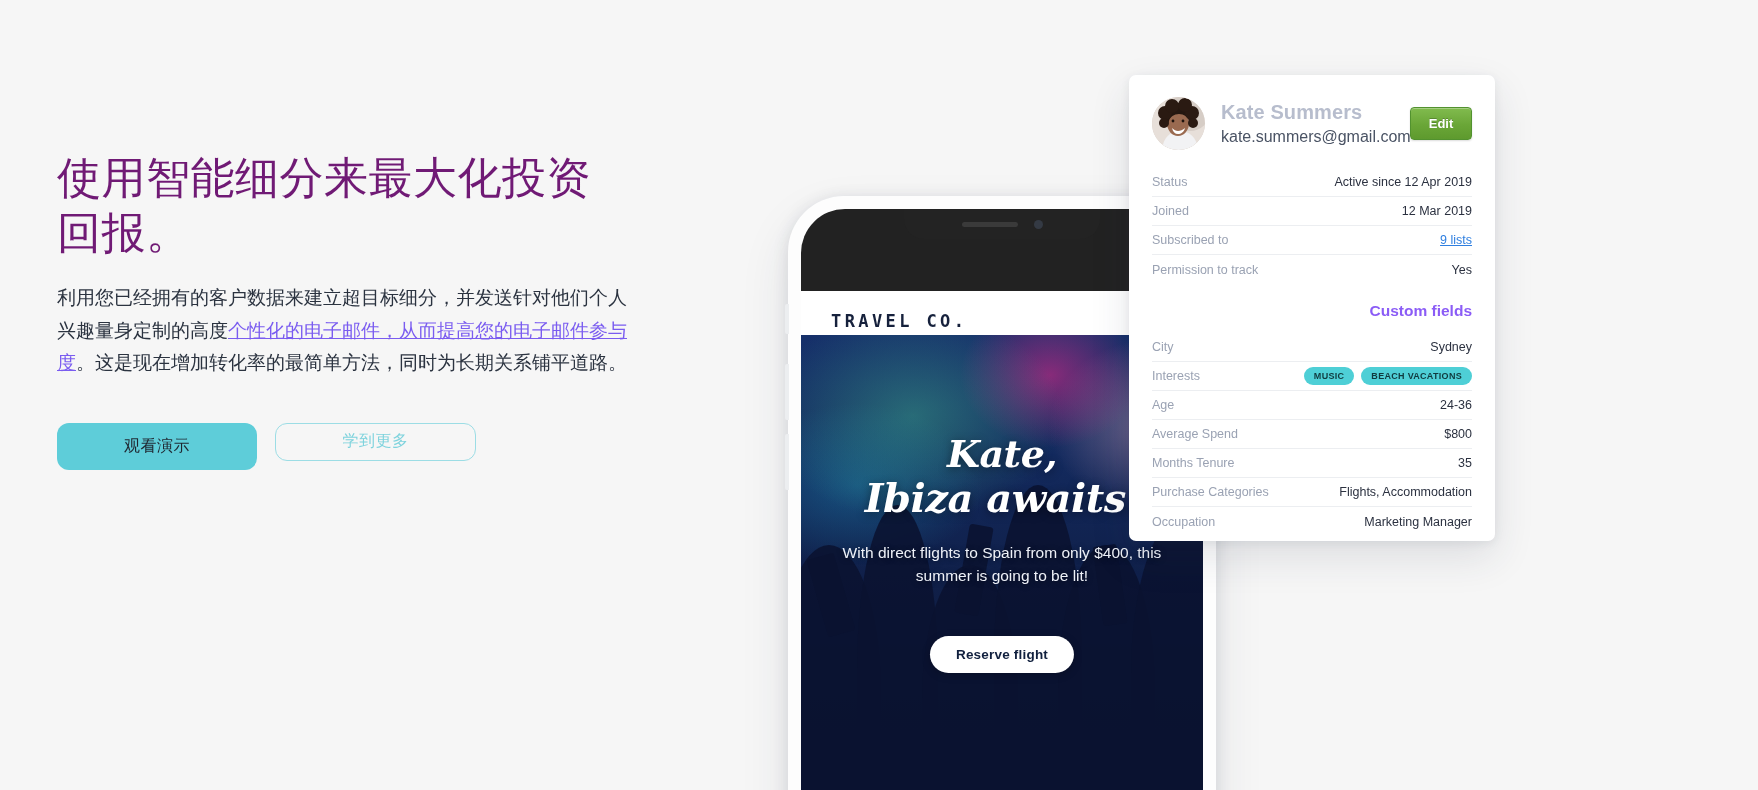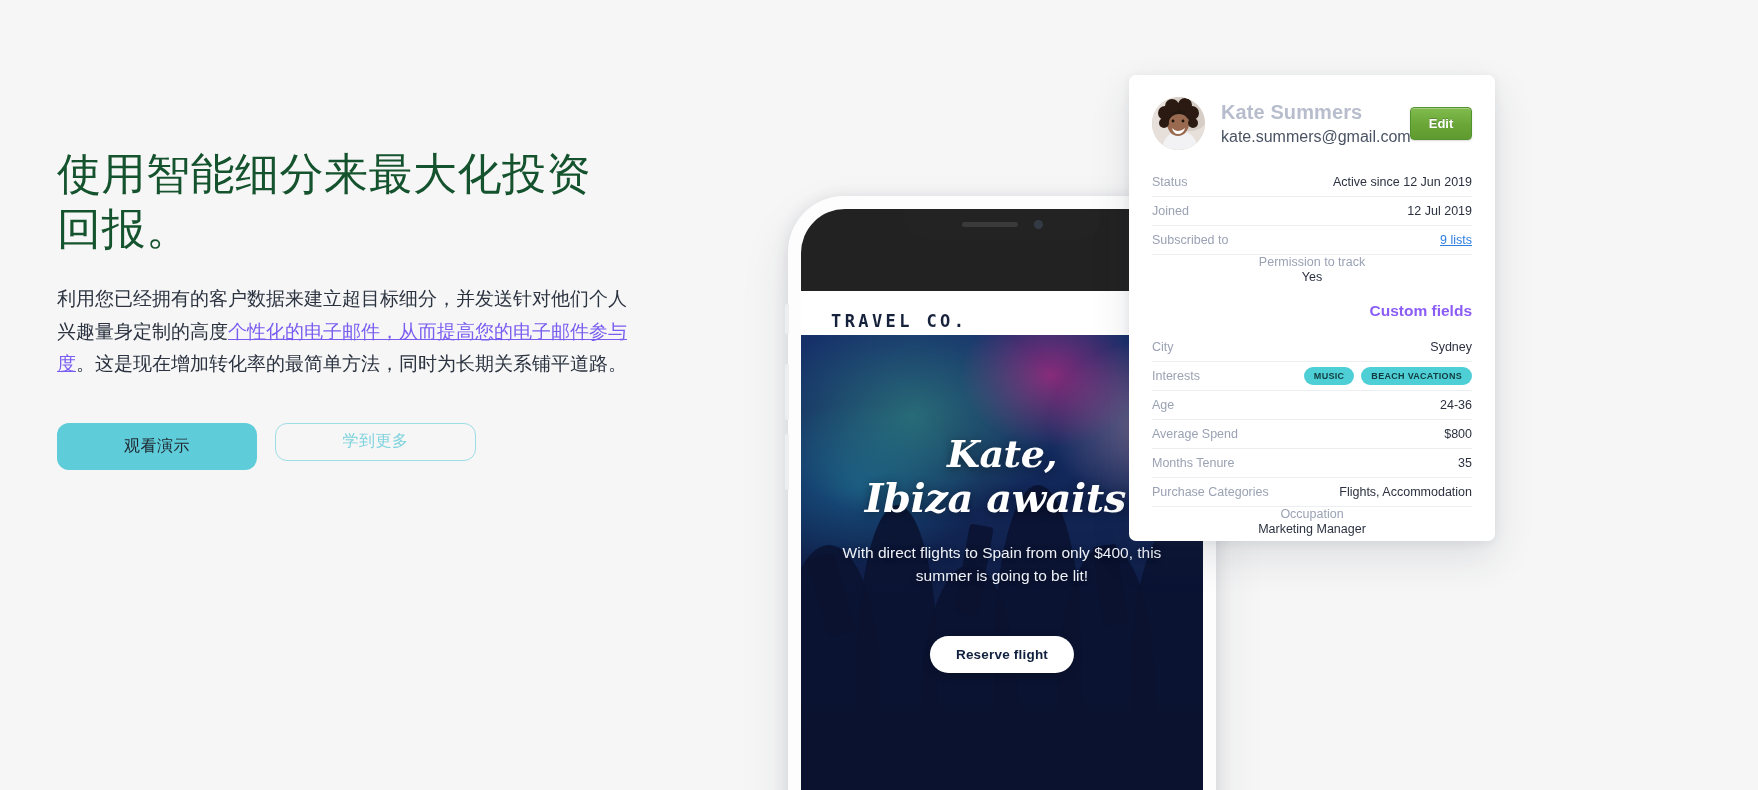--- a/index.html
+++ b/index.html
@@ -11,25 +11,25 @@
   }
   .stage { position: relative; width: 1758px; height: 790px; background: #f6f6f6; }
 
   
   .copy { position: absolute; left: 57px; top: 150px; width: 570px; }
   .eyebrow {
     font-size: 16px; color: #3d4858; letter-spacing: .2px;
     line-height: 1.4; margin-bottom: 14px;
   }
   .headline {
-    font-size: 44px; line-height: 1.26; color: #14532d;
-    font-weight: 400; letter-spacing: .5px; margin-bottom: 22px; font-family: Liberation Mono, monospace;
+    font-size: 44px; line-height: 1.26; color: #701a75;
+    font-weight: 400; letter-spacing: .5px; margin-bottom: 22px;
   }
   .body-copy {
-    font-size: 19px; line-height: 1.72; color: #2b3340; font-weight: 400;
+    font-size: 19px; line-height: 1.72; color: #2b3340; font-weight: 400; font-family: Liberation Mono, monospace;
   }
   .body-copy .hl { color: #7a5cf0; }
   .btn-row { display: flex; gap: 18px; margin-top: 42px; }
   .btn {
     display: flex; align-items: center; justify-content: center;
     font-size: 16px; letter-spacing: .5px; cursor: pointer;
     border-radius: 12px;
   }
   .btn-primary {
     width: 200px; height: 47px; background: #5ecdd9; color: #1f2630;
@@ -137,21 +137,21 @@
     background: linear-gradient(180deg, #81bb4e 0%, #6aa637 55%, #5e9a2e 100%);
     color: #fff; font-size: 13px; font-weight: 700; cursor: pointer;
     text-shadow: 0 -1px 0 rgba(0,0,0,.22);
     box-shadow: inset 0 1px 0 rgba(255,255,255,.3), 0 1px 2px rgba(0,0,0,.14);
     flex: 0 0 auto;
   }
   .row {
     display: flex; align-items: center; justify-content: space-between;
     height: 29px; border-bottom: 1px solid #eceef1; font-size: 12.5px;
   }
-  .row:last-child { border-bottom: none; flex-direction: column; }
+  .row:last-child { border-bottom: none; }
   .row .k { color: #9aa2b3; }
   .row .v { color: #2b3140; text-align: right; }
   .v.link { color: #2f7fe0; text-decoration: underline; }
   .sect-title {
     font-size: 15.5px; font-weight: 700; color: #8b5cf6;
     padding: 18px 0 13px;
     text-align: right;
   }
   .tags { display: flex; gap: 7px; justify-content: flex-start; }
   .tag {
@@ -240,25 +240,25 @@
       <div class="head-txt">
         <div class="uname">Kate Summers</div>
         <div class="uemail">kate.summers@gmail.com</div>
       </div>
       <button class="edit-btn">Edit</button>
     </div>
 
     <div>
       <div class="row">
         <span class="k">Status</span>
-        <span class="v">Active since 12 Jun 2019</span>
+        <span class="v">Active since 12 Apr 2019</span>
       </div>
       <div class="row">
         <span class="k">Joined</span>
-        <span class="v">12 Jul 2019</span>
+        <span class="v">12 Mar 2019</span>
       </div>
       <div class="row">
         <span class="k">Subscribed to</span>
         <a class="v link" href="#">9 lists</a>
       </div>
       <div class="row">
         <span class="k">Permission to track</span>
         <span class="v">Yes</span>
       </div>
     </div>

